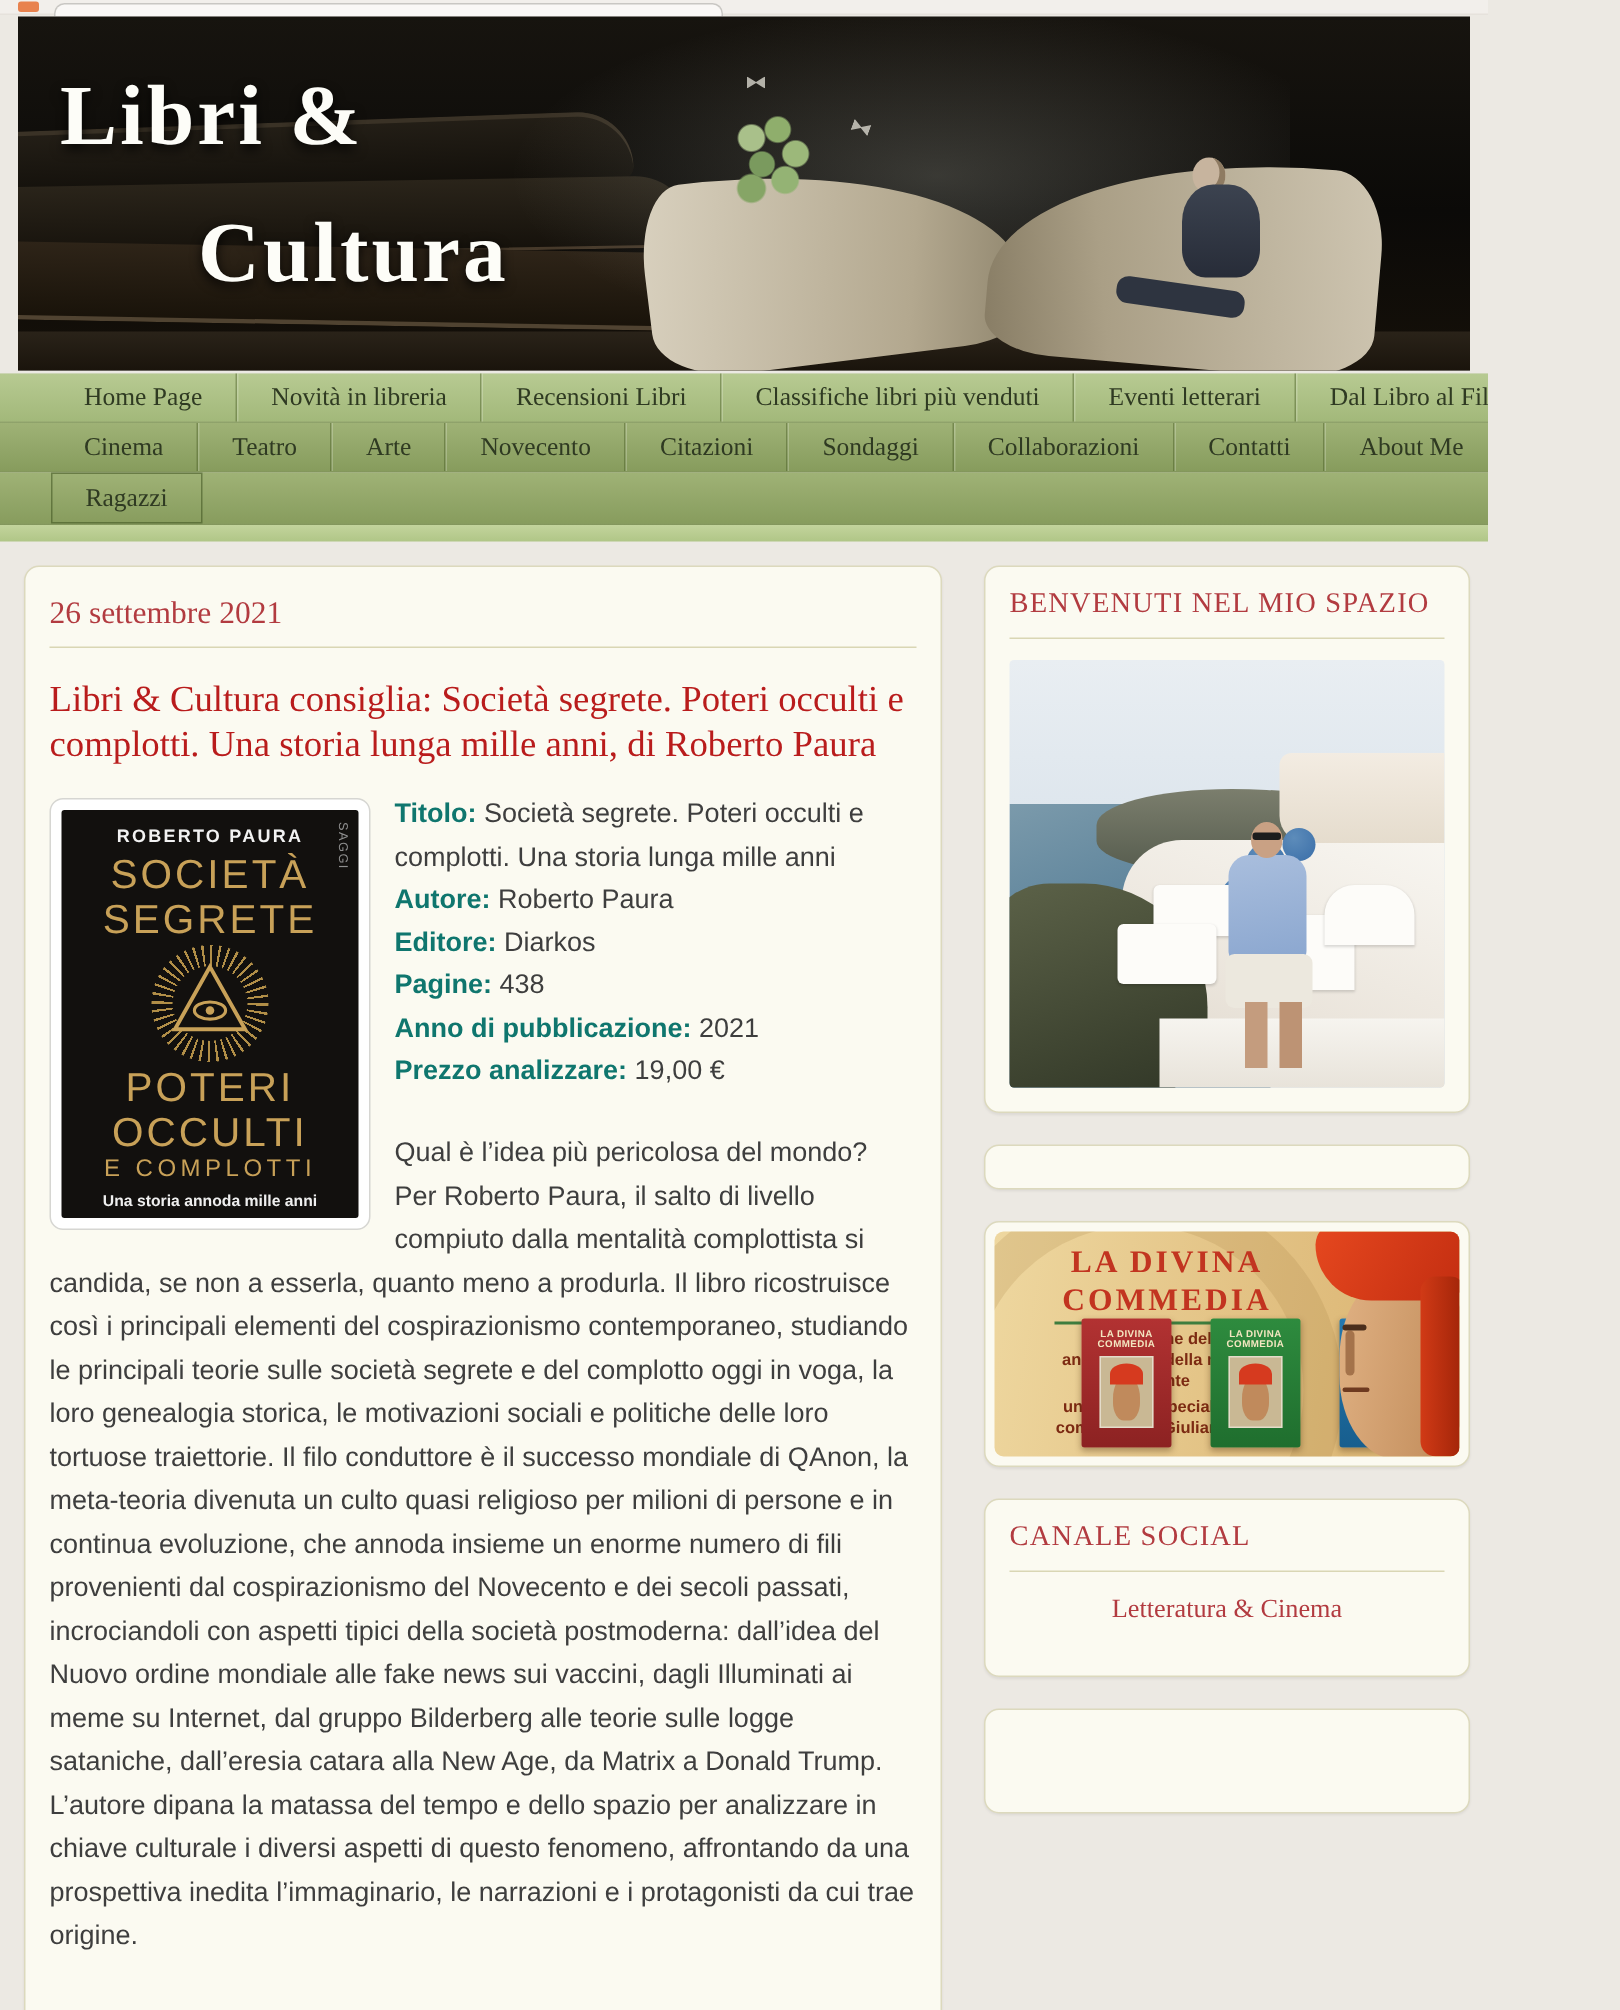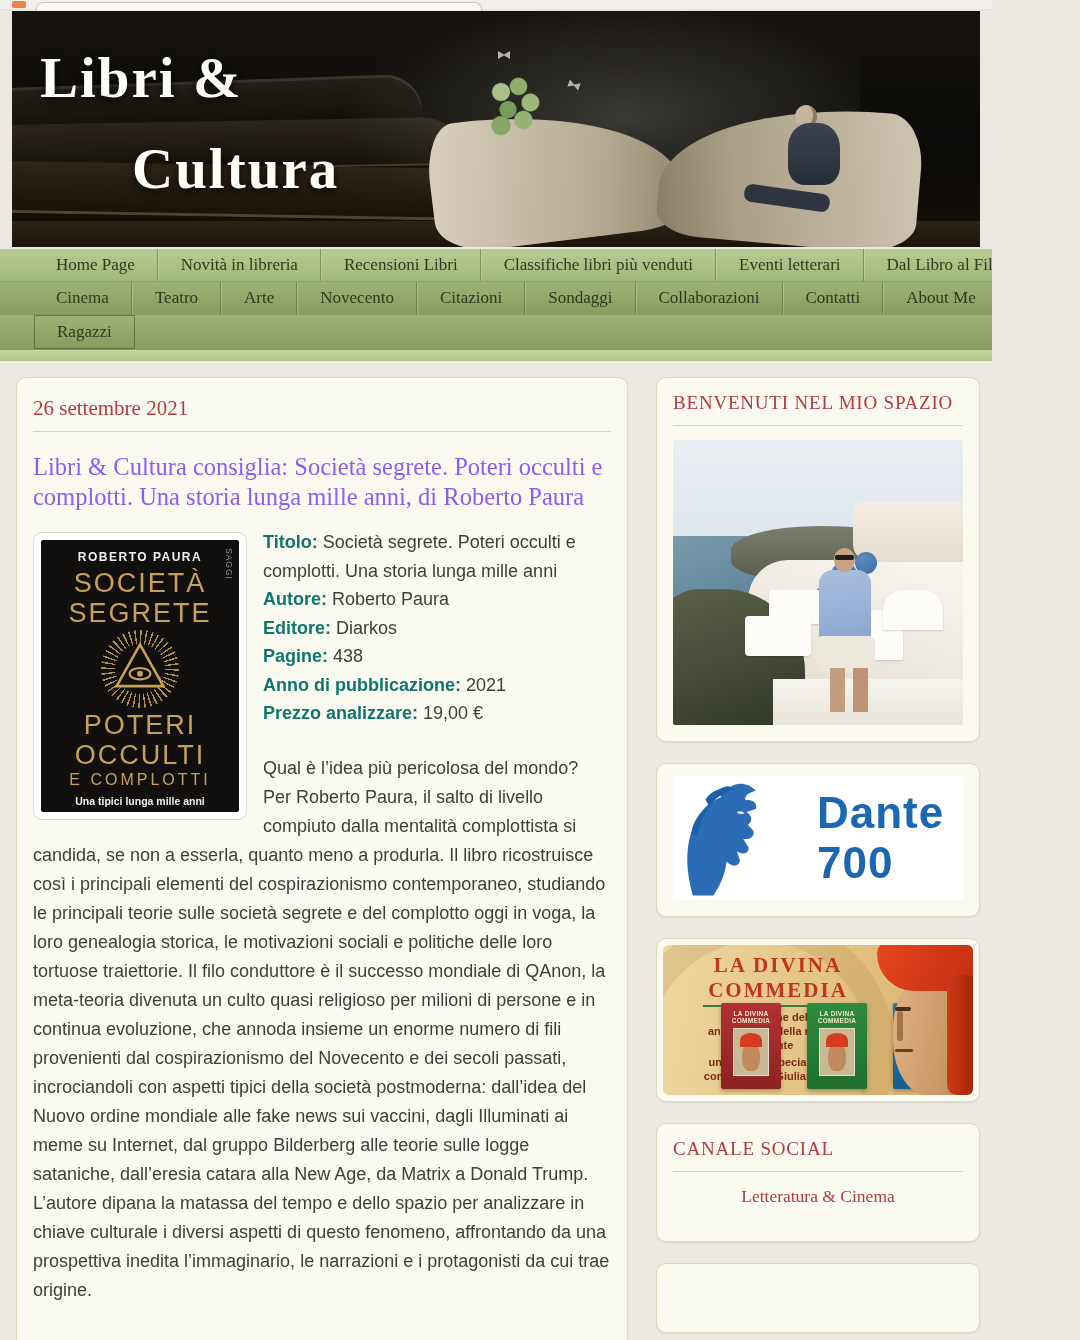--- a/index.html
+++ b/index.html
@@ -54,21 +54,21 @@
   .nav-item:first-child{border-left:none;margin-left:34px;}
   .nav-row3 .nav-item{border:1px solid rgba(60,80,30,.55);}
   .nav-strip{height:11px;background:linear-gradient(180deg,#c3d49c,#b0c687);}
   
   .content{display:flex;align-items:flex-start;gap:28px;padding:16px 12px 0 16px;}
   .card{background:#fbfaf1;border:1px solid #dcd9bd;border-radius:10px;box-shadow:0 1px 2px rgba(0,0,0,.07);}
   .main-col{width:612px;flex:0 0 612px;}
   .post-card{min-height:1400px;padding:14px 16px;box-sizing:border-box;}
   .post-date{color:#b23b40;font-family:"Liberation Serif",serif;font-size:21px;margin:4px 0 10px;}
   .rule{border:none;border-top:1px solid #d9d6b4;margin:0 0 10px;}
-  .post-title{color:#8b5cf6;font-family:"Liberation Serif",serif;font-weight:400;font-size:24.5px;line-height:30px;margin:20px 0 16px;cursor:pointer;}
+  .post-title{color:#b91c1c;font-family:"Liberation Serif",serif;font-weight:400;font-size:24.5px;line-height:30px;margin:20px 0 16px;cursor:pointer;}
   
   .book-figure{float:left;width:214px;margin:4px 16px 12px 0;background:#fff;border:1px solid #d6d6d2;
                border-radius:9px;padding:7px;box-sizing:border-box;}
   .book-cover{position:relative;background:#12100e;border-radius:2px;height:272px;padding-top:10px;box-sizing:border-box;
               text-align:center;overflow:hidden;}
   .bc-author{color:#f2f2f2;font-size:12px;font-weight:700;letter-spacing:1.5px;}
   .bc-series{position:absolute;top:8px;right:5px;writing-mode:vertical-rl;color:#8f8f8f;font-size:8.5px;letter-spacing:1px;}
   .bc-title{color:#c8a158;font-size:27px;letter-spacing:2px;line-height:30px;margin:4px auto 0;width:150px;}
   .bc-emblem{position:relative;width:78px;height:78px;margin:2px auto;}
   .bc-rays{position:absolute;inset:0;border-radius:50%;
@@ -223,21 +223,21 @@
                 <div class="bc-rays"></div>
                 <div class="bc-rays-core"></div>
                 <svg width="52" height="58" viewBox="0 0 100 110">
                   <polygon points="50,8 95,88 5,88" fill="#12100e" stroke="#c8a158" stroke-width="5"></polygon>
                   <ellipse cx="50" cy="64" rx="20" ry="11" fill="none" stroke="#c8a158" stroke-width="4"></ellipse>
                   <circle cx="50" cy="64" r="5.5" fill="#c8a158"></circle>
                 </svg>
               </div>
               <div class="bc-title" style="margin-top:0;">POTERI OCCULTI</div>
               <div class="bc-sub">E COMPLOTTI</div>
-              <div class="bc-tagline">Una tipici lunga mille anni</div>
+              <div class="bc-tagline">Una storia annoda mille anni</div>
 
             </div>
           </div>
 
           <div id="book-details">
               <p class="detail"><b>Titolo:</b> Società segrete. Poteri occulti e complotti. Una storia lunga mille anni</p>
               <p class="detail"><b>Autore:</b> Roberto Paura</p>
               <p class="detail"><b>Editore:</b> Diarkos</p>
               <p class="detail"><b>Pagine:</b> 438</p>
               <p class="detail"><b>Anno di pubblicazione:</b> 2021</p>
@@ -270,29 +270,20 @@
           <div class="ph-man-shirt"></div>
           <div class="ph-man-shorts"></div>
           <div class="ph-man-leg1"></div>
           <div class="ph-man-leg2"></div>
           <div class="ph-man-head"></div>
           <div class="ph-man-glasses"></div>
         </div>
       </div>
 
       <div class="card side-card">
-        <div class="dante-box">
-          <svg width="96" height="118" viewBox="0 0 120 150">
-            <path fill="#2a6db6" d="M14,148 C6,120 4,92 12,68 C18,46 32,30 50,23 C44,15 52,7 62,10 C72,3 86,6 94,15 C86,17 79,21 81,27 C89,25 97,30 94,38 L82,42 C89,46 91,54 84,58 L91,66 C93,72 87,78 78,76 L85,87 C85,95 77,97 70,92 L74,104 C72,112 63,112 57,105 C55,121 49,136 40,148 Z"></path>
-            <path fill="#1d5fa8" d="M30,26 C40,12 58,8 68,13 C54,17 42,24 35,35 Z"></path>
-            <path fill="#1d5fa8" d="M12,70 C14,54 24,40 36,34 C28,46 22,58 20,72 Z"></path>
-            <path fill="#fbfaf1" d="M70,42 C74,40 78,41 80,44 C76,45 72,45 70,42 Z"></path>
-          </svg>
-          <div class="dante-text">Dante 700</div>
-        </div>
       </div>
 
       <div class="card side-card banner-card">
         <div class="banner">
           <div class="bn-title">LA DIVINA COMMEDIA</div>
           <div class="bn-sub">in occasione del 700° anniversario della morte di Dante</div>
           <div class="bn-sub">un’edizione speciale con il commento di Giuliano Vigini</div>
           <div class="bn-covers">
             <div class="bn-cover red">
               <div class="bn-cover-label">LA DIVINA COMMEDIA</div>

